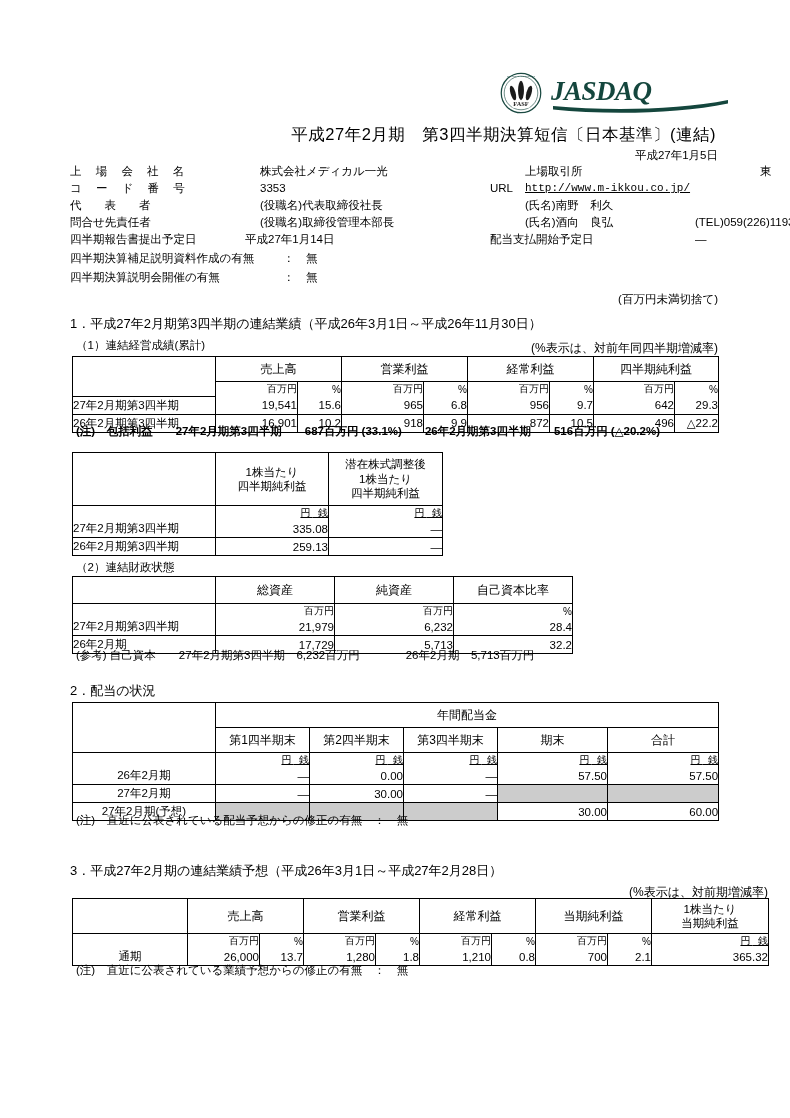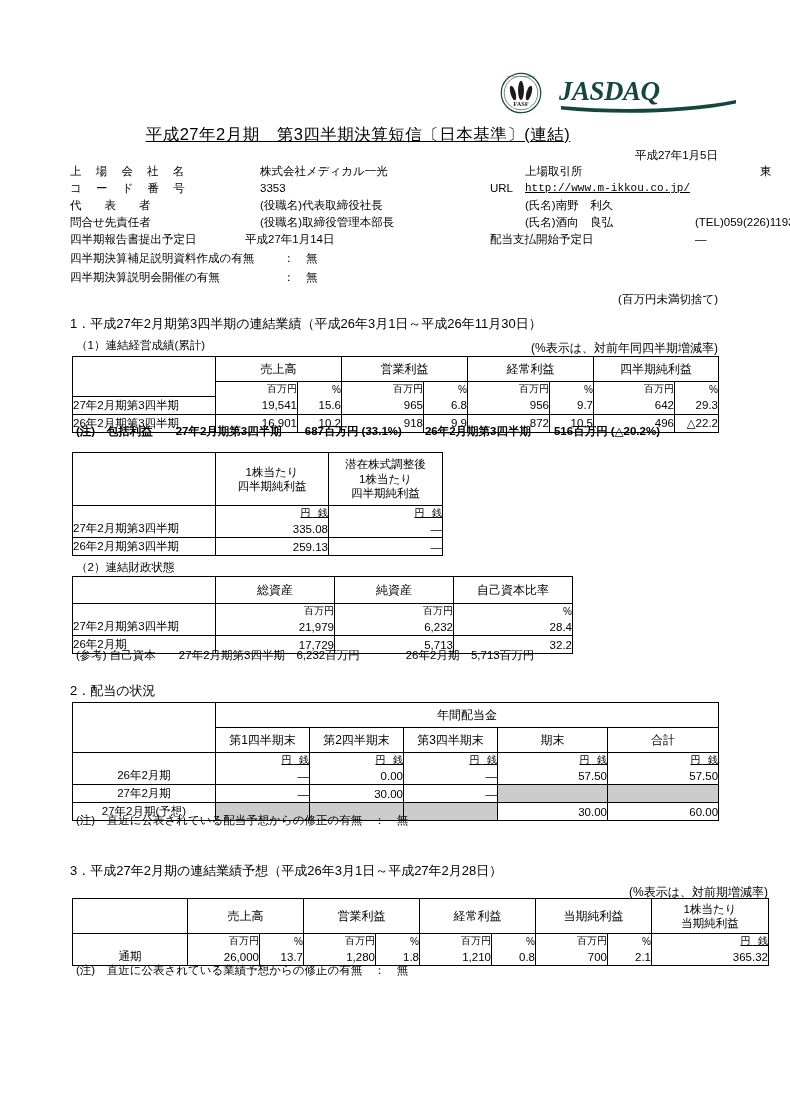--- a/index.html
+++ b/index.html
@@ -23,35 +23,34 @@
     height: 1118px;
   }
 
   
   .logo-wrap {
     position: absolute;
     left: 500px;
     top: 72px;
     display: flex;
     align-items: center;
-    gap: 14px;
+    gap: 6px;
   }
   .fasf-emblem { display:block; }
   .jasdaq-word { display:block; }
 
   
   .doc-title {
     position: absolute;
     left: 0; top: 124px;
     width: 716px;
-    text-align: center;
+    text-align: right;
     font-size: 16.5px;
     letter-spacing: 0.5px;
     white-space: nowrap;
-    text-decoration: underline;
   }
   .date-line {
     position: absolute;
     right: 72px; top: 148px;
     font-size: 11.5px;
     white-space: nowrap;
   }
 
   .info-row {
     position: absolute;

